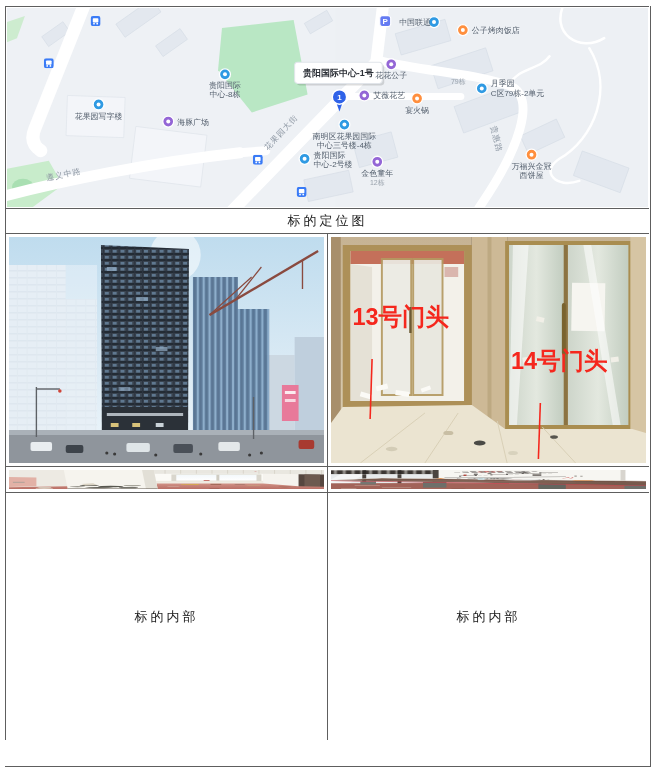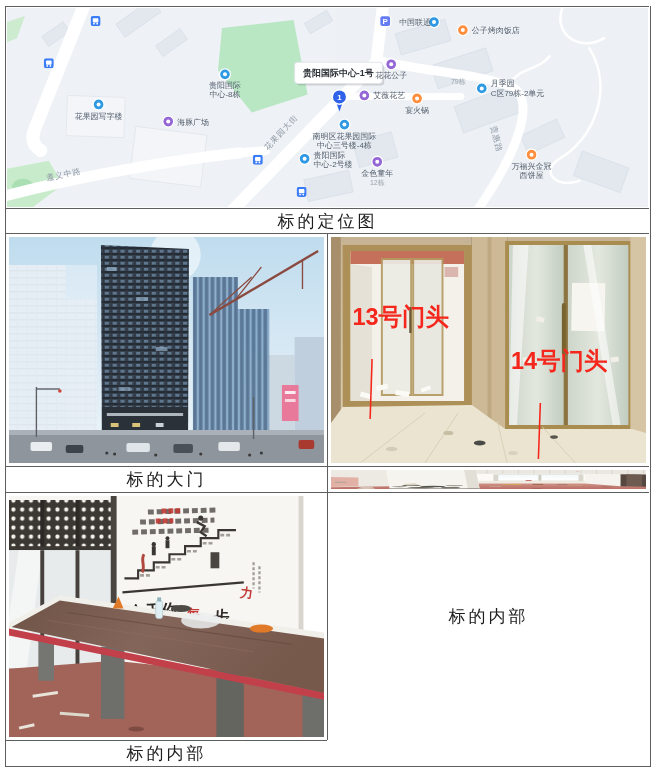--- a/index.html
+++ b/index.html
@@ -8,21 +8,21 @@
   .doc-table{
     width:646px;box-sizing:border-box;
     display:grid;
     grid-template-columns:322px 322px;
     grid-template-rows:202px 25px 233px 26px 248px 26px;
     border-right:1px solid #5e5e5e;border-bottom:1px solid #5e5e5e;
   }
   .cell{border-left:1px solid #5e5e5e;border-top:1px solid #5e5e5e;box-sizing:border-box;background:#fff;overflow:hidden;}
   .span2{grid-column:1 / span 2;}
   .caption{display:flex;align-items:center;justify-content:center;
-    font-size:17px;color:#1c1c1c;letter-spacing:3px;}
+    font-size:13px;color:#1c1c1c;letter-spacing:3px;}
   .map-cell{padding:1px;}
   .photo-cell{padding:3px;text-align:right;}
   .fig{width:100%;height:100%;display:block;}
   svg text{font-family:"Liberation Sans","DejaVu Sans",sans-serif;}
   .maplabel{fill:#55606e;font-size:8px;}
   .maplabel-gray{fill:#9aa3ad;font-size:7px;}
   .roadlabel{fill:#8d97a3;font-size:8px;letter-spacing:1px;}
 </style>
 </head>
 <body>
@@ -359,21 +359,20 @@
 
         <g>
           <text x="22" y="88" font-size="24" font-weight="bold" fill="#f5271d">13号门头</text>
           <line x1="42" y1="122" x2="40" y2="182" stroke="#f5271d" stroke-width="1.6"></line>
           <text x="184" y="132" font-size="24" font-weight="bold" fill="#f5271d">14号门头</text>
           <line x1="214" y1="166" x2="212" y2="222" stroke="#f5271d" stroke-width="1.6"></line>
         </g>
       </svg>
     </div>
 
-    <div class="cell caption">标的大门</div>
 
     <div class="cell photo-cell">
       <svg class="fig" viewBox="0 0 322 240" preserveAspectRatio="none">
         <defs>
           <pattern id="p3grid" width="16" height="10" patternUnits="userSpaceOnUse">
             <rect width="16" height="10" fill="#eceae3"></rect>
             <rect width="16" height="1" y="9" fill="#d6d2c8"></rect>
             <rect width="1" height="10" x="15" fill="#d8d4ca"></rect>
           </pattern>
           <linearGradient id="floor3" x1="0" y1="0" x2="0" y2="1">

